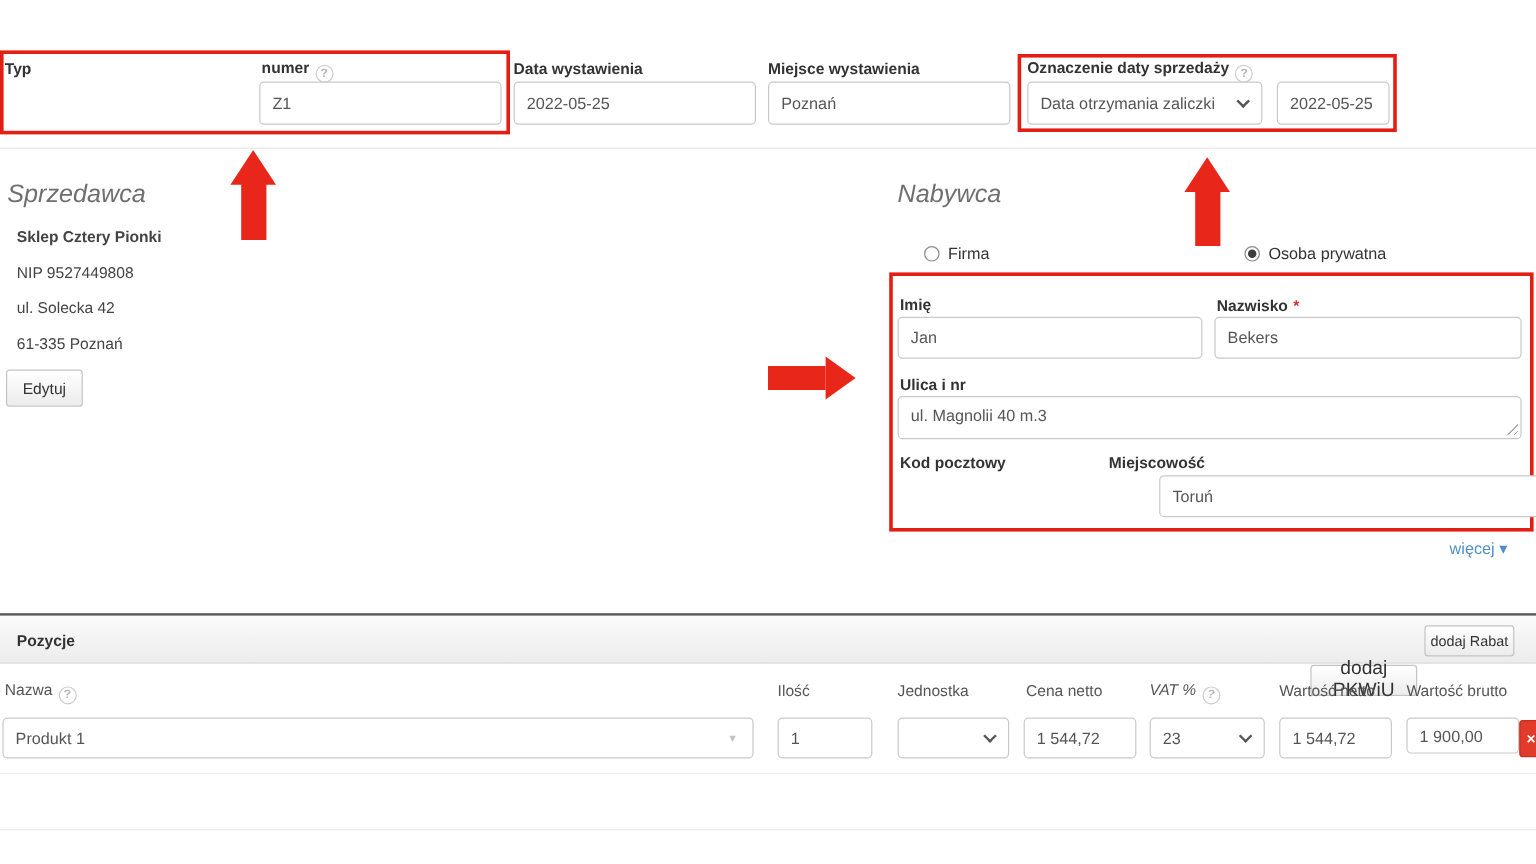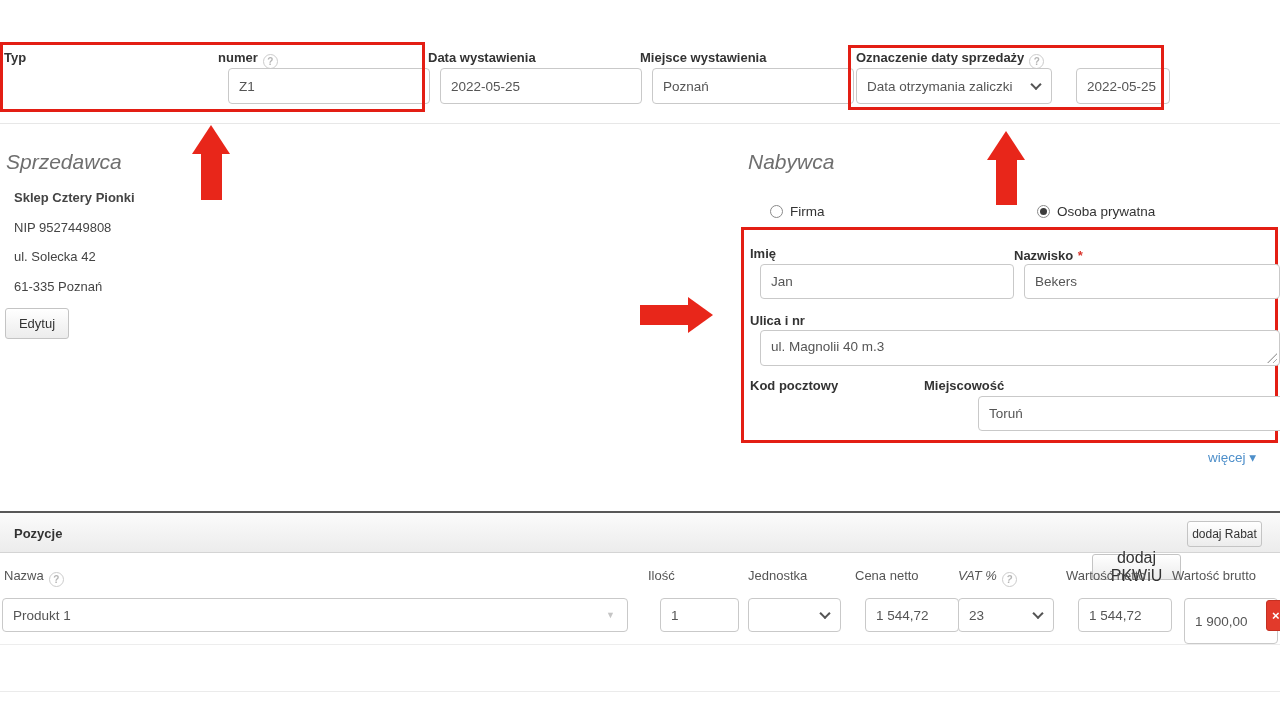--- a/index.html
+++ b/index.html
@@ -11,21 +11,21 @@
   .abs { position:absolute; }
   .lbl { font-size:13px; font-weight:bold; color:#333; white-space:nowrap; }
   .collbl { font-size:13px; font-weight:normal; color:#555; white-space:nowrap; }
   .txt { font-size:13px; color:#444; white-space:nowrap; }
   .heading { font-size:21px; font-style:italic; color:#6f6f6f; }
   .field {
     position:absolute; background:#fff; border:1px solid #c9c9c9; border-radius:4px;
     font-family:"Liberation Sans", sans-serif; font-size:13.5px; color:#555;
     padding:0 10px; outline:none; width:100%; height:100%;
   }
-  .fieldwrap { position:absolute;margin-left:12px; }
+  .fieldwrap { position:absolute; }
   .selectbox {
     position:absolute; background:#fff; border:1px solid #c9c9c9; border-radius:4px;
     display:flex; align-items:center; padding:0 26px 0 10px;
     font-size:13.5px; color:#555; cursor:pointer; white-space:nowrap; overflow:hidden;
   }
   .chev {
     position:absolute; right:11px; top:50%; width:8px; height:8px;
     border-right:2px solid #555; border-bottom:2px solid #555;
     transform:translateY(-70%) rotate(45deg);
   }
@@ -216,21 +216,21 @@
   <div class="fieldwrap" style="left:853px; top:598px; width:94px; height:34px;">
     <input class="field" value="1 544,72" style="">
   </div>
   <div class="selectbox" style="left:958px; top:598px; width:96px; height:34px;">
     <span>23</span>
     <span class="chev"></span>
   </div>
   <div class="fieldwrap" style="left:1066px; top:598px; width:94px; height:34px;">
     <input class="field" value="1 544,72" style="">
   </div>
-  <div class="fieldwrap" style="left:1172px; top:598px; width:94px; height:46px;">
+  <div class="fieldwrap" style="left:1172px; top:598px; width:94px; height:30px;">
     <input class="field" value="1 900,00" style="">
   </div>
   <button class="delbtn" style="left:1266px; top:600px; width:26px; height:31px;">×</button>
 
   <div class="hr" style="top:644px; background:#ededed;"></div>
   <div class="hr" style="top:691px; background:#ebebeb;"></div>
 
 </div>
 
 </body></html>

